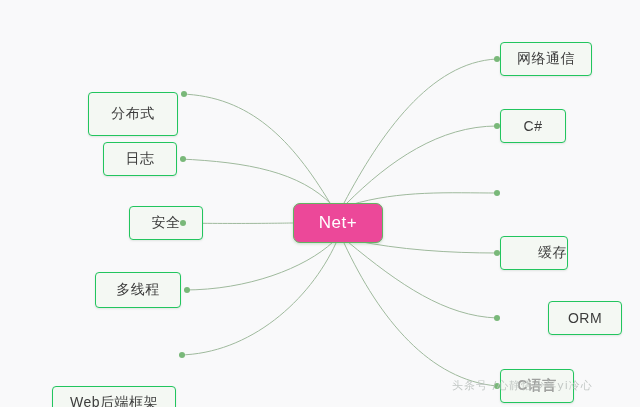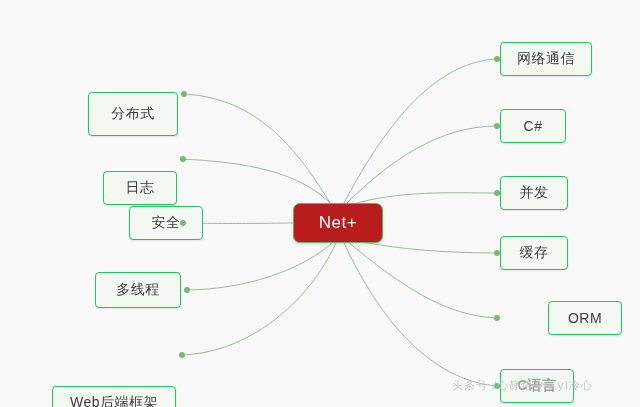--- a/index.html
+++ b/index.html
@@ -40,21 +40,21 @@
   .leaf-node {
     background: #f4f8f3;
     border: 1px solid #22c55e;
     border-radius: 4px;
     color: #3c3c3c;
     font-size: 14px;
     box-shadow: 0 1px 2px rgba(120, 140, 120, 0.18);
     letter-spacing: 0.5px;
   }
   .center-node {
-    background: #b91c1c;
+    background: #ec4899;
     border: 1px solid #62b362;
     border-radius: 7px;
     color: #ffffff;
     font-size: 17px;
     box-shadow: 0 1px 3px rgba(90, 150, 90, 0.30);
     letter-spacing: 0.5px;
   }
   .connector-dot {
     position: absolute;
     width: 6px;
@@ -100,21 +100,21 @@
       <path d="M348,242 C400,285 445,316 497,318"></path>
       <path d="M344,243 C380,320 430,380 497,386"></path>
     </g>
   </svg>
 
   <div class="node leaf-node" style="left:88px; top:78px; width:90px; height:44px;margin-top:14px;">
     <span>分布式</span>
   </div>
   <div class="connector-dot" style="left:181px; top:91px;"></div>
 
-  <div class="node leaf-node" style="left:103px; top:142px; width:74px; height:34px;margin-top:29px;">
+  <div class="node leaf-node" style="left:103px; top:142px; width:74px; height:34px;">
     <span>日志</span>
   </div>
   <div class="connector-dot" style="left:180px; top:156px;"></div>
 
   <div class="node leaf-node" style="left:103px; top:206px; width:74px; height:34px;margin-left:26px;">
     <span>安全</span>
   </div>
   <div class="connector-dot" style="left:180px; top:220px;"></div>
 
   <div class="node leaf-node" style="left:95px; top:272px; width:86px; height:36px;text-align:center;">
@@ -134,26 +134,23 @@
   <div class="node leaf-node" style="left:500px; top:42px; width:92px; height:34px;">
     <span>网络通信</span>
   </div>
   <div class="connector-dot" style="left:494px; top:56px;"></div>
 
   <div class="node leaf-node" style="left:500px; top:109px; width:66px; height:34px;">
     <span>C#</span>
   </div>
   <div class="connector-dot" style="left:494px; top:123px;"></div>
 
-  <div class="node leaf-node" style="left:500px; top:176px; width:68px; height:34px;">
-    <span>并发</span>
-  </div>
   <div class="connector-dot" style="left:494px; top:190px;"></div>
 
-  <div class="node leaf-node" style="left:500px; top:236px; width:68px; height:34px;">
+  <div class="node leaf-node" style="left:500px; top:236px; width:68px; height:34px;justify-content:flex-end;">
     <span>缓存</span>
   </div>
   <div class="connector-dot" style="left:494px; top:250px;"></div>
 
   <div class="node leaf-node" style="left:500px; top:301px; width:74px; height:34px;margin-left:48px;">
     <span>ORM</span>
   </div>
   <div class="connector-dot" style="left:494px; top:315px;"></div>
 
   <div class="node leaf-node" style="left:500px; top:369px; width:74px; height:34px;font-weight:bold;">

